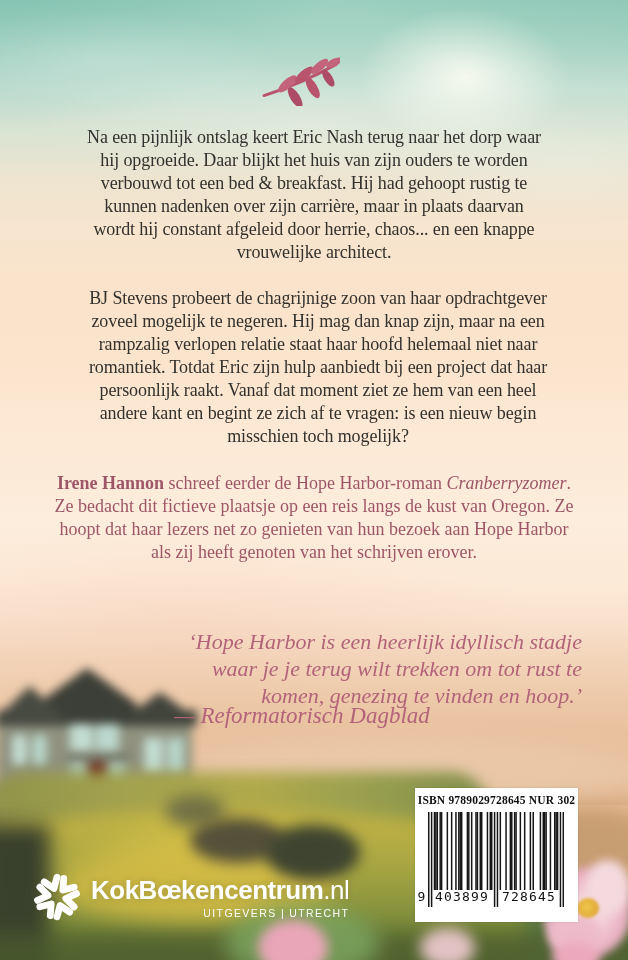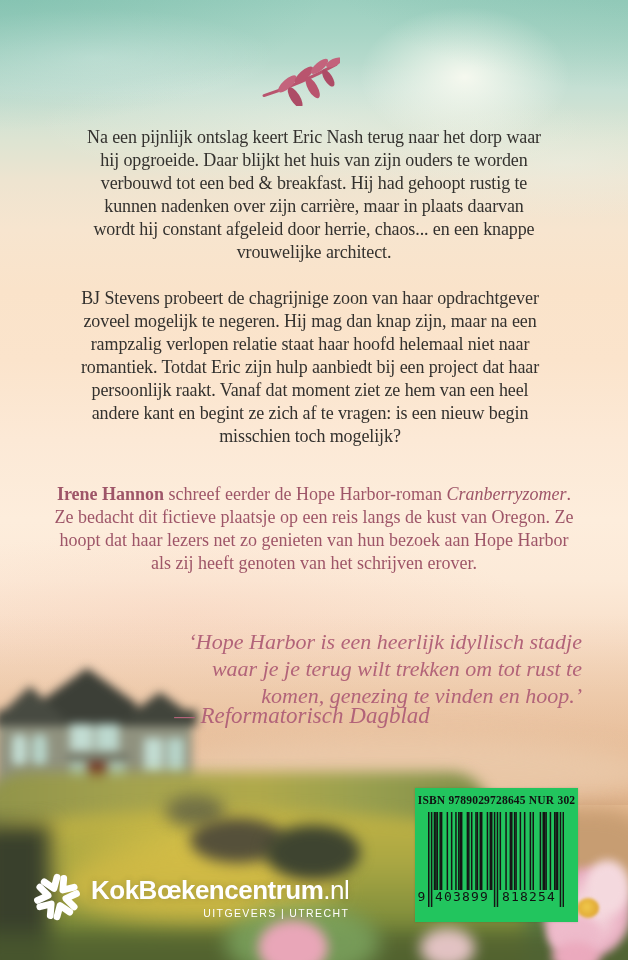--- a/index.html
+++ b/index.html
@@ -60,39 +60,39 @@
   .fl-c{left:548px;top:913px;width:55px;height:45px;background:#eebbcb;filter:blur(5px);border-radius:50%;}
   .fl-center{left:577px;top:898px;width:22px;height:20px;border-radius:50%;filter:blur(1.5px);
     background:radial-gradient(circle at 45% 45%, #f0c84b, #d99a2c);}
   .fl-small{left:552px;top:942px;width:48px;height:30px;background:#eba9bd;filter:blur(5px);border-radius:50%;}
   
   .branch{left:262px;top:54px;width:78px;height:52px;z-index:4;}
   
   .txt{z-index:5;text-align:center;white-space:pre;line-height:23px;font-size:18px;
        color:var(--c-body,#33312e);letter-spacing:-0.1px;}
   #p1{left:34px;top:126px;width:560px;}
-  #p2{left:30px;top:287px;width:560px;}
-  #p3{left:49px;top:483px;width:530px;z-index:5;text-align:center;line-height:23px;font-size:18px;
+  #p2{left:38px;top:287px;width:560px;}
+  #p3{left:49px;top:472px;width:530px;z-index:5;text-align:center;line-height:23px;font-size:18px;
       color:var(--c-mauve,#9e5568);white-space:normal;}
   #p3 .b{font-weight:bold;}
   #p3 .i{font-style:italic;}
   #quote{left:22px;top:628px;width:560px;z-index:5;text-align:right;white-space:pre;
        font-style:italic;font-size:22px;line-height:27px;color:var(--c-quote,#b26379);}
   #attrib{left:22px;top:703px;width:560px;z-index:5;text-align:center;
        font-style:italic;font-weight:normal;font-size:23px;color:var(--c-quote,#b26379);}
   
   .logo{left:30px;top:870px;z-index:6;display:flex;align-items:flex-start;color:#fff;}
   .logo-mark{width:54px;height:54px;flex:0 0 auto;}
   .logo-textcol{margin-left:7px;padding-top:7px;font-family:"Liberation Sans","DejaVu Sans",sans-serif;}
   .logo-line{font-size:26px;line-height:26px;letter-spacing:-0.5px;text-shadow:0 0 6px rgba(60,70,40,.25);}
   .logo-name{font-weight:bold;}
   .logo-suffix{font-weight:normal;}
   .logo-tagline{margin-top:4px;font-size:10.5px;font-weight:normal;letter-spacing:1.4px;text-align:right;}
   
-  .barcode-box{left:415px;top:788px;width:163px;height:134px;background:#22c55e;z-index:6;
+  .barcode-box{left:415px;top:788px;width:163px;height:134px;background:#ffffff;z-index:6;
      box-shadow:0 0 2px rgba(0,0,0,.15);}
   .isbn-line{position:absolute;top:6px;left:0;right:0;text-align:center;
      font-size:11.5px;font-weight:bold;letter-spacing:.2px;color:#111;}
   #barcode-svg{position:absolute;left:13px;top:24px;width:136px;height:95px;}
   .bars-digits{position:absolute;left:0;top:101px;width:163px;height:18px;
      font-family:"DejaVu Sans Mono",monospace;font-size:13px;color:#111;}
   .bars-digits span{position:absolute;top:0;text-align:center;letter-spacing:1.2px;}
   .d9{left:1px;width:12px;}
   .dg1{left:17px;width:60px;}
   .dg2{left:85px;width:58px;}
@@ -240,15 +240,15 @@
       <rect x="121.68" y="0" width="1.49" height="78" fill="#151515"></rect>
       <rect x="125.98" y="0" width="1.49" height="78" fill="#151515"></rect>
       <rect x="127.41" y="0" width="1.49" height="78" fill="#151515"></rect>
       <rect x="128.84" y="0" width="1.49" height="78" fill="#151515"></rect>
       <rect x="131.71" y="0" width="1.49" height="95" fill="#151515"></rect>
       <rect x="134.57" y="0" width="1.49" height="95" fill="#151515"></rect>
     </svg>
   <div class="bars-digits">
     <span class="d9">9</span>
     <span class="dg1">403899</span>
-    <span class="dg2">818254</span>
+    <span class="dg2">728645</span>
   </div>
 </div>
 
 </body></html>

